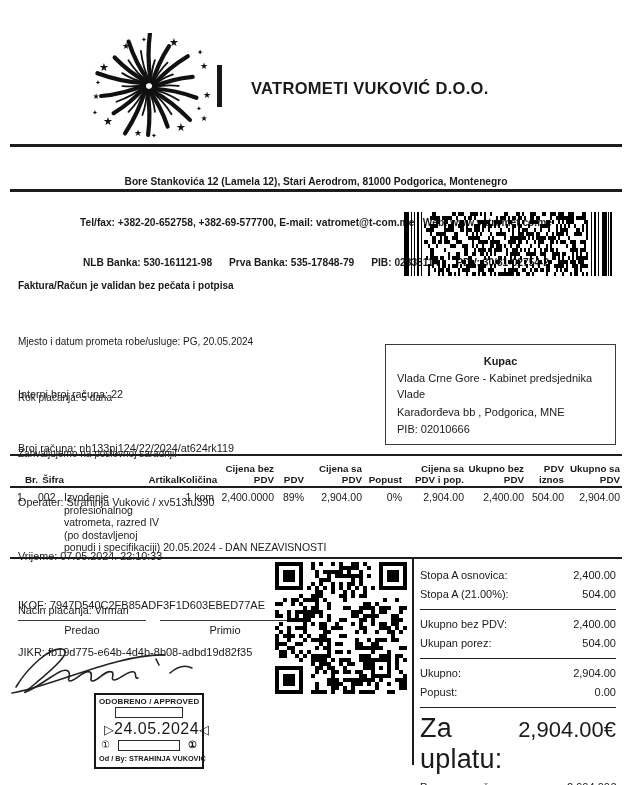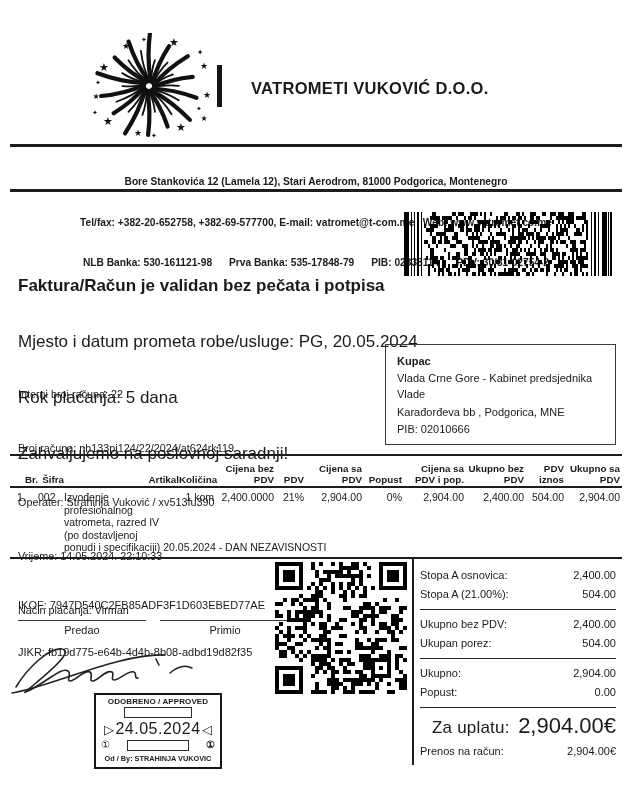--- a/index.html
+++ b/index.html
@@ -15,31 +15,31 @@
   
   .logo { left: 86px; top: 33px; }
   .brand-bar { left: 217px; top: 65px; width: 4.5px; height: 42px; background: #161616; }
   .company-name { left: 251px; top: 79px; font-size: 16.5px; font-weight: bold; letter-spacing: .3px; white-space: nowrap; }
   .rule { left: 10px; width: 612px; background: #1d1d1d; }
   .rule-top { top: 144px; height: 2.5px; }
   .rule-bot { top: 189px; height: 2.5px; }
   .contact { left: 10px; top: 148px; width: 612px; text-align: center; font-size: 10.2px; font-weight: bold; line-height: 13.5px; white-space: pre; }
 
   
-  .intro { left: 18px; top: 240px; font-size: 17px; line-height: 18.6px; white-space: pre; }
+  .intro { left: 18px; top: 240px; font-size: 10px; line-height: 18.6px; white-space: pre; }
 
   
   .barcode { left: 404px; top: 212px; width: 208px; height: 64px; }
 
   
   .meta { left: 18px; top: 349px; font-size: 10.8px; line-height: 18px; white-space: pre; }
 
   
   .buyer { left: 385px; top: 344px; width: 231px; min-height: 93px; border: 1.3px solid #3a3a3a; padding: 8px 11px 7px; font-size: 11px; }
-  .buyer .b-label { font-weight: bold; line-height: 17px; }
+  .buyer .b-label { font-weight: bold; line-height: 17px; text-align: center; }
   .buyer .b-name { line-height: 15.5px; margin-top: 1px; }
   .buyer .b-addr { margin-top: 3px; line-height: 15px; }
   .buyer .b-pib { margin-top: 2px; line-height: 15px; }
 
   
   .tbl-rule { left: 10px; width: 612px; background: #1d1d1d; }
   .tr-top { top: 454px; height: 2.2px; }
   .tr-head { top: 486px; height: 1.6px; }
   .tr-bottom { top: 557px; height: 2.2px; }
   .grid-cols {
@@ -68,26 +68,26 @@
 
   
   .qr { left: 275px; top: 562px; width: 132px; height: 132px; }
 
   
   .vdivider { left: 412px; top: 558px; width: 1.6px; height: 207px; background: #1d1d1d; }
   .totals { left: 420px; top: 566px; width: 196px; }
   .t-row { display: flex; justify-content: space-between; font-size: 11px; line-height: 19px; }
   .t-sep { border-top: 1.6px solid #222; margin: 5px 0; }
   .t-due { display: flex; justify-content: space-between; align-items: baseline; margin-top: 3px; }
-  .t-due .t-due-label { font-size: 17px; letter-spacing: .2px; margin-left: 12px; }
+  .t-due .t-due-label { font-size: 27px; letter-spacing: .2px; }
   .t-due .t-due-value { font-size: 22px; }
   .t-transfer { display: flex; justify-content: space-between; font-size: 11px; line-height: 21px; margin-top: 2px; }
 
   
-  .stamp { left: 94px; top: 693px; width: 128px; height: 76px; border: 2px solid #161616; padding: 2px 3px; text-align: center; }
+  .stamp { left: 94px; top: 693px; width: 110px; height: 76px; border: 2px solid #161616; padding: 2px 3px; text-align: center; }
   .stamp-title { font-size: 8px; font-weight: bold; letter-spacing: .1px; white-space: nowrap; }
   .stamp-box1 { width: 68px; height: 11px; border: 1.4px solid #2a2a2a; margin: 1px auto 2px; }
   .stamp-daterow { display: flex; justify-content: space-between; align-items: center; padding: 0 5px; height: 18px; }
   .stamp-tri { font-size: 13px; line-height: 1; }
   .stamp-date { font-size: 16px; letter-spacing: .5px; }
   .stamp-marksrow { display: flex; justify-content: space-between; align-items: center; padding: 0 2px; height: 14px; }
   .stamp-mark { font-size: 10px; line-height: 1; }
   .stamp-mark.rb { font-weight: bold; }
   .stamp-box2 { width: 62px; height: 11px; border: 1.2px solid #2a2a2a; }
   .stamp-by { font-size: 7.3px; font-weight: bold; white-space: nowrap; margin-top: 2px; }
@@ -790,21 +790,21 @@
       <rect x="170" y="60" width="2" height="4" fill="#000"></rect>
       <rect x="172" y="60" width="2" height="4" fill="#000"></rect>
       <rect x="178" y="60" width="2" height="4" fill="#000"></rect>
       <rect x="182" y="60" width="2" height="4" fill="#000"></rect>
     </svg>
 
   <div class="abs meta">
     <div>Interni broj računa: 22</div>
     <div>Broj računa: nh133pj124/22/2024/at624rk119</div>
     <div>Operater: Strahinja Vuković / xv513fu390</div>
-    <div>Vrijeme: 14.05.2024. 22:10:33</div>
+    <div>Vrijeme: 07.05.2024. 22:10:33</div>
     <div>Način plaćanja: Virman</div>
   </div>
 
   <div class="abs buyer">
     <div class="b-label">Kupac</div>
     <div class="b-name">Vlada Crne Gore - Kabinet predsjednika Vlade</div>
     <div class="b-addr">Karađorđeva bb , Podgorica, MNE</div>
     <div class="b-pib">PIB: 02010666</div>
   </div>
 
@@ -833,21 +833,21 @@
   <div class="abs grid-cols trow">
     <div class="c cl">1.</div>
     <div class="c cl">002</div>
     <div class="c cl desc">Izvođenje
 profesionalnog
 vatrometa, razred IV
 (po dostavljenoj
 ponudi i specifikaciji) 20.05.2024 - DAN NEZAVISNOSTI</div>
     <div class="c">1 kom</div>
     <div class="c">2,400.0000</div>
-    <div class="c">21%</div>
+    <div class="c">89%</div>
     <div class="c">2,904.00</div>
     <div class="c">0%</div>
     <div class="c">2,904.00</div>
     <div class="c">2,400.00</div>
     <div class="c">504.00</div>
     <div class="c">2,904.00</div>
   </div>
   <div class="abs tbl-rule tr-bottom"></div>
 
   <div class="abs fiscal">

